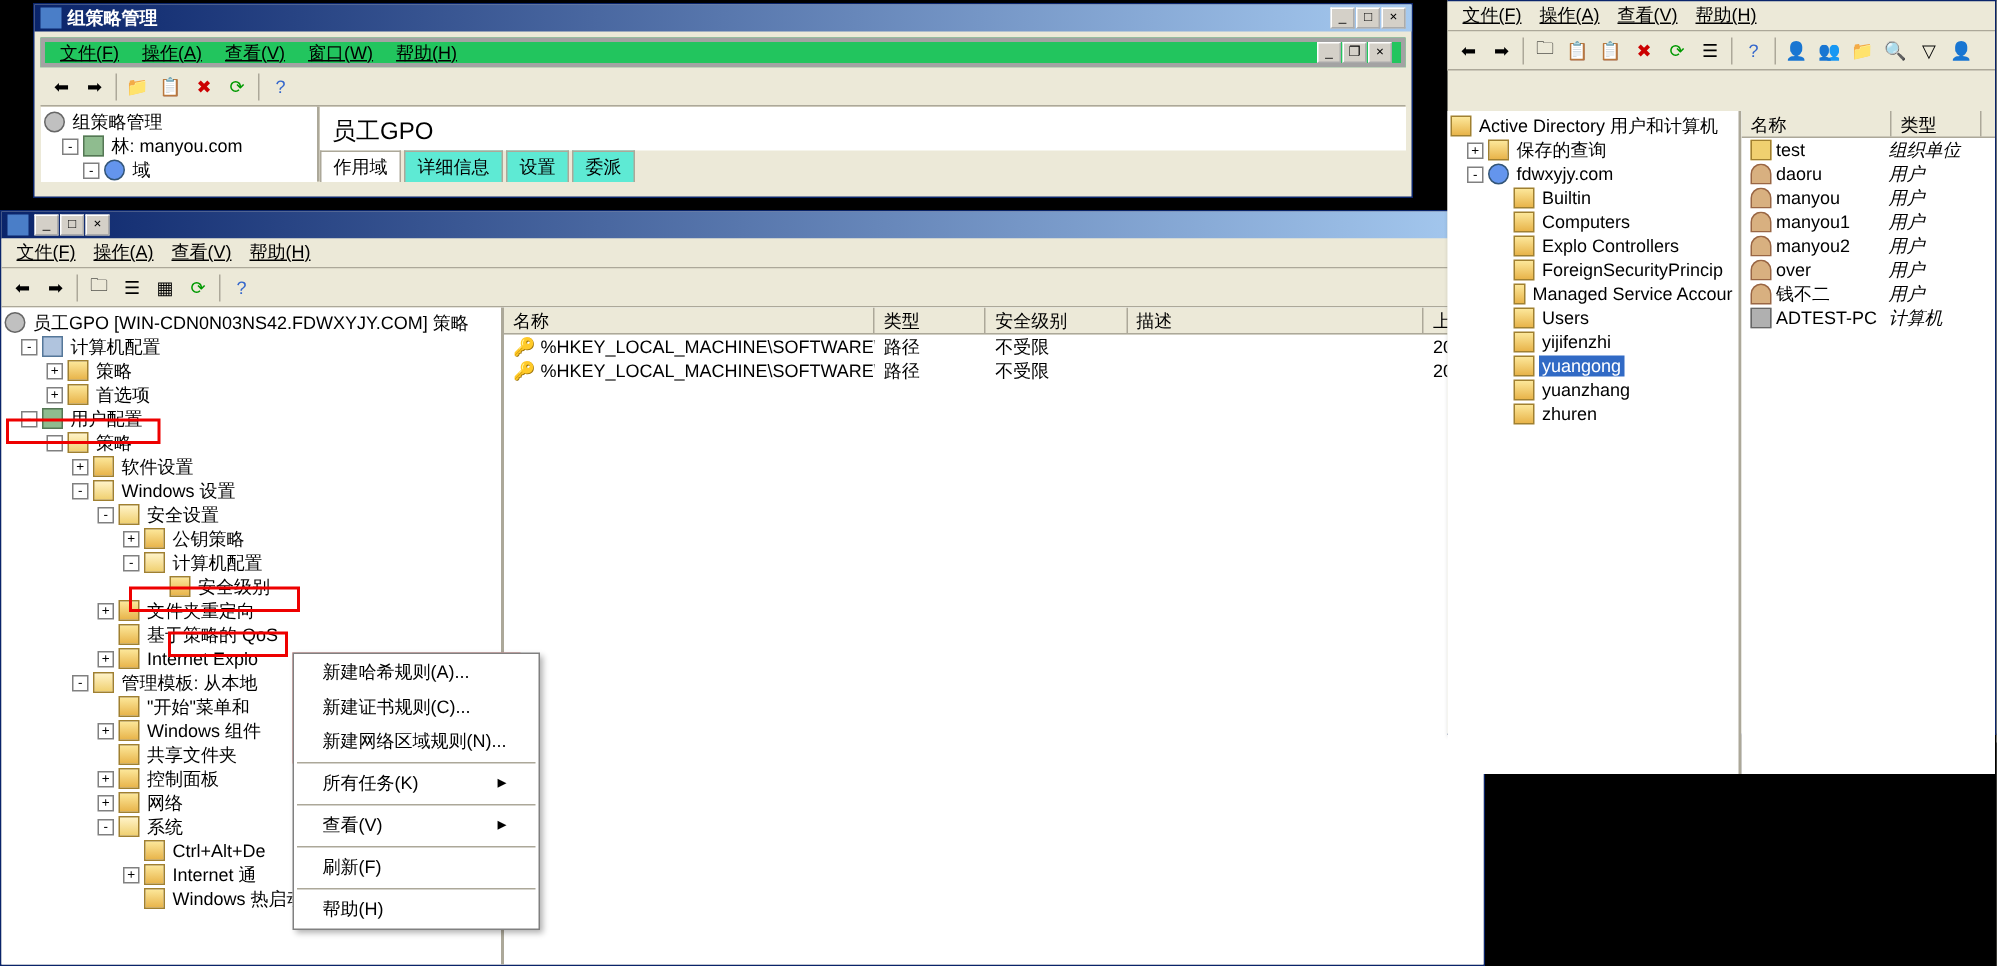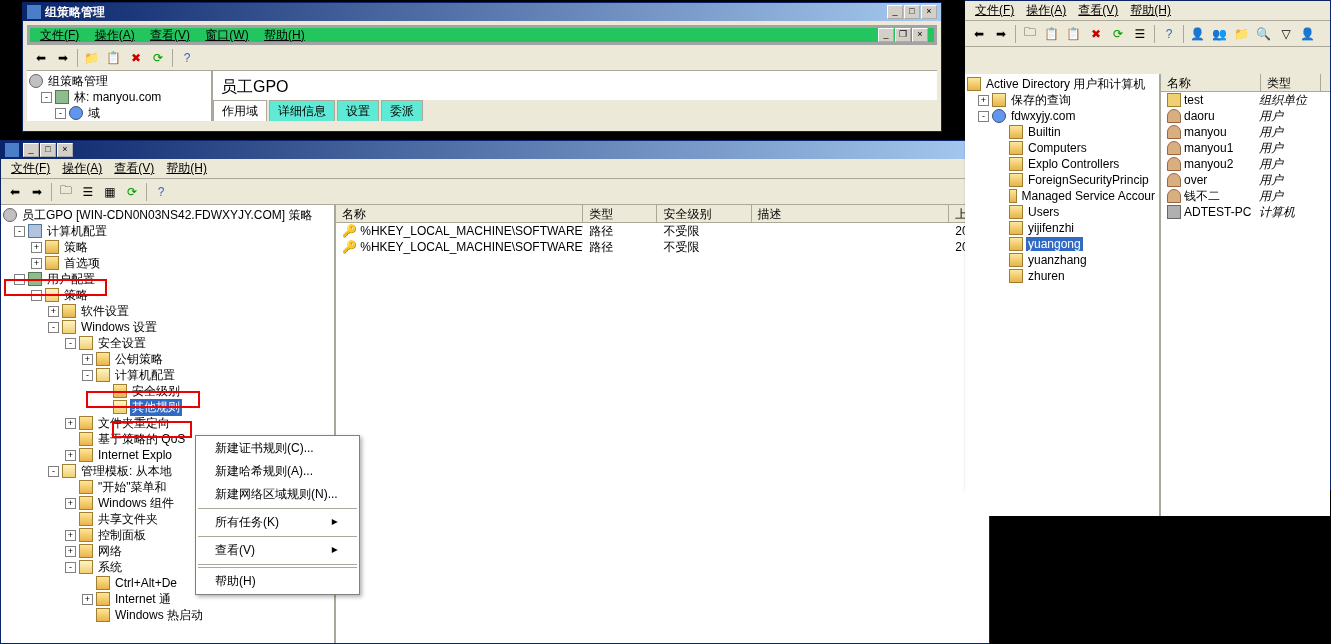--- a/index.html
+++ b/index.html
@@ -205,24 +205,20 @@
           </div>
         <div class="tree-row" style="--indent:79px;">
             <div class="tree-toggle">-</div>
             <div class="tree-icon folder-open"></div>
             <span class="tree-label">计算机配置</span>
           </div>
         <div class="tree-row" style="--indent:110px;">
             <div class="tree-icon folder-icon"></div>
             <span class="tree-label">安全级别</span>
           </div>
-        <div class="tree-row" style="--indent:110px;">
-            <div class="tree-icon folder-open"></div>
-            <span class="tree-label sel">其他规则</span>
-          </div>
         <div class="tree-row" style="--indent:62px;">
             <div class="tree-toggle">+</div>
             <div class="tree-icon folder-icon"></div>
             <span class="tree-label">文件夹重定向</span>
           </div>
         <div class="tree-row" style="--indent:76px;">
             <div class="tree-icon folder-icon"></div>
             <span class="tree-label">基于策略的 QoS</span>
           </div>
         <div class="tree-row" style="--indent:62px;">
@@ -305,28 +301,29 @@
     </div>
   </div>
 </div>
 
 <div class="red-outline" style="left:4px; top:279px; width:103px; height:17px;"></div>
 <div class="red-outline" style="left:86px; top:391px; width:114px; height:17px;"></div>
 <div class="red-outline" style="left:112px; top:421px; width:80px; height:17px;"></div>
 <div class="red-outline" style="left:195px; top:435px; width:152px; height:74px;"></div>
 
 <div class="ctx-menu" style="left:195px; top:435px;">
+  <div class="item">新建哈希规则(A)...</div>
   <div class="item">新建证书规则(C)...</div>
-  <div class="item">新建哈希规则(A)...</div>
   <div class="item">新建网络区域规则(N)...</div>
   <div class="sep"></div>
   <div class="item arrow">所有任务(K)</div>
   <div class="sep"></div>
   <div class="item arrow">查看(V)</div>
   <div class="sep"></div>
+  <div class="item">刷新(F)</div>
   <div class="sep"></div>
   <div class="item">帮助(H)</div>
 </div>
 
 <div class="window" style="left:965px; top:0; width:366px; height:490px; border-left:none;">
   <div class="menubar">
     <span>文件(F)</span>
     <span>操作(A)</span>
     <span>查看(V)</span>
     <span>帮助(H)</span>

